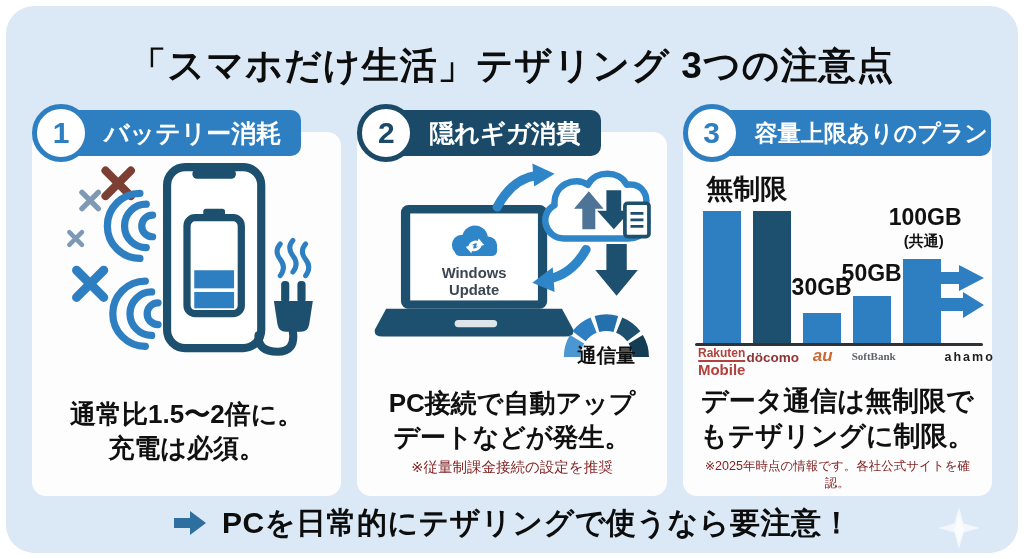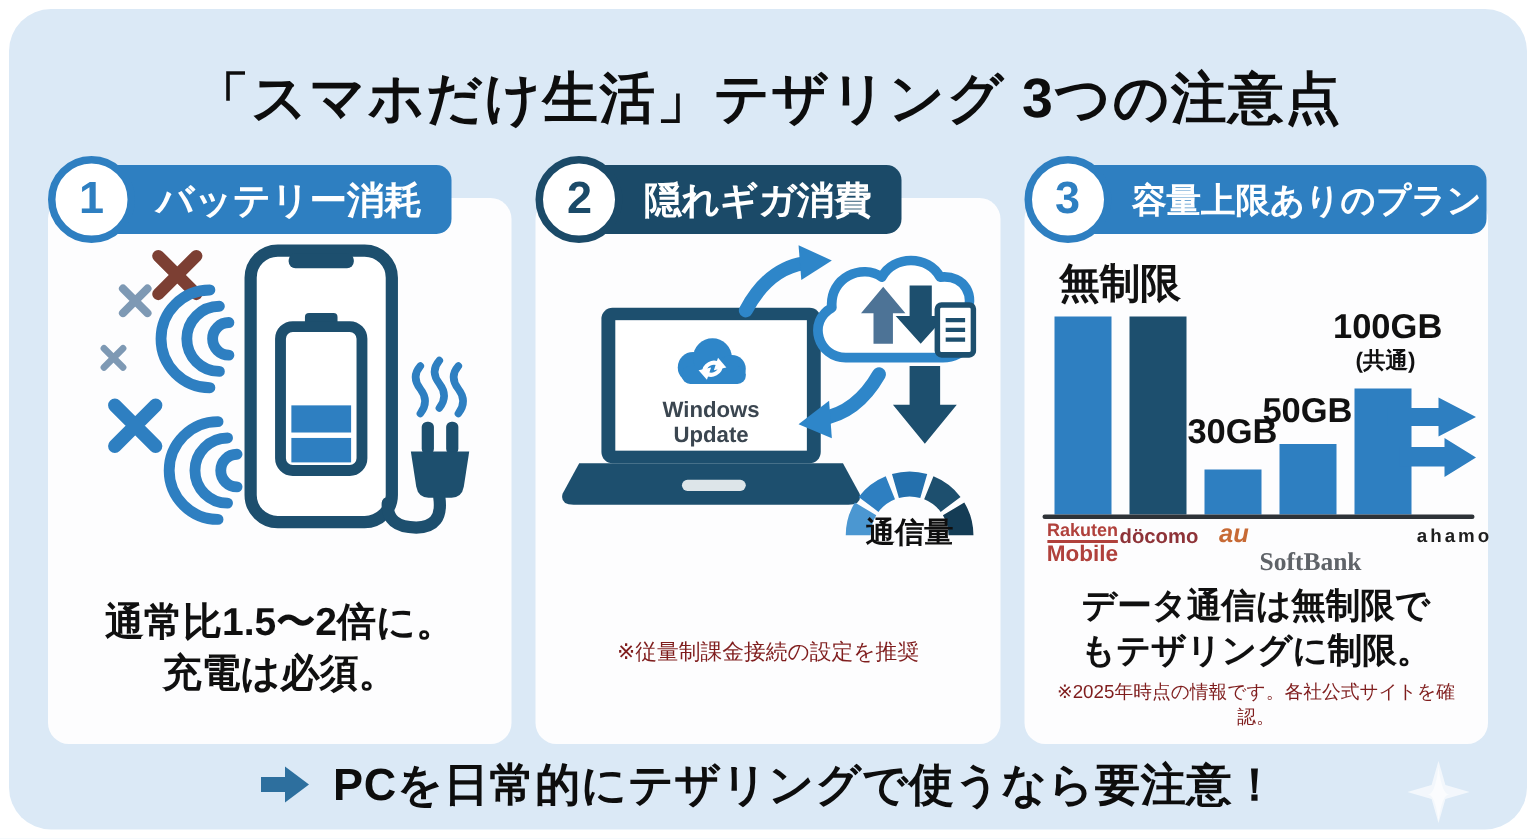--- a/index.html
+++ b/index.html
@@ -39,21 +39,21 @@
   .lbl-100{left:196px;width:70px;top:50px;font-size:23px;font-weight:900;}
   .lbl-kyo{left:196px;width:70px;top:77px;font-size:15px;font-weight:700;}
   .chart-arrows{position:absolute;left:232px;top:108px;width:60px;height:56px;}
   .logos{position:absolute;left:0;right:0;bottom:0;height:33px;}
   .logo{position:absolute;transform:translateX(-50%);text-align:center;line-height:1.05;white-space:nowrap;}
   .logo-0{left:29px;font-size:12px;font-weight:800;}
   .logo-0 .l1{border-bottom:2px solid currentColor;display:inline-block;}
   .logo-0 .l2{font-weight:700;font-size:15px;display:block;}
   .logo-1{left:80px;top:4px;font-size:13.5px;font-weight:800;}
   .logo-2{left:130px;top:0;font-size:17px;font-weight:800;font-style:italic;}
-  .logo-3{left:181px;top:19px;font-size:17px;font-weight:600;font-family:"Liberation Serif","DejaVu Serif",serif;}
+  .logo-3{left:181px;top:4px;font-size:11px;font-weight:600;font-family:"Liberation Serif","DejaVu Serif",serif;}
   .logo-4{left:233px;top:4px;font-size:12.5px;font-weight:800;letter-spacing:2px;margin-left:44px;}
   
   .footer{height:54px;display:flex;align-items:center;justify-content:center;gap:14px;}
   .footer-text{font-size:30px;font-weight:900;color:#0d0d0d;letter-spacing:0.5px;}
   .sparkle{position:absolute;right:36px;bottom:2px;width:46px;height:46px;opacity:.9;}
 </style>
 </head>
 <body>
 
 <div class="card">
@@ -181,20 +181,24 @@
               <path d="M206 216 A46 46 0 0 1 212.6 192.3 L228 201.6 A28 28 0 0 0 224 216 Z" fill="#4b97d1"></path>
               <path d="M215.3 188.3 A46 46 0 0 1 234.8 173.4 L241.5 190 A28 28 0 0 0 229.6 199.1 Z" fill="#2e7fc1"></path>
               <path d="M239.3 171.8 A46 46 0 0 1 264.7 171.8 L259.7 189.1 A28 28 0 0 0 244.3 189.1 Z" fill="#2470ad"></path>
               <path d="M269.2 173.4 A46 46 0 0 1 288.7 188.3 L274.4 199.1 A28 28 0 0 0 262.5 190 Z" fill="#1d4f6e"></path>
               <path d="M291.4 192.3 A46 46 0 0 1 298 216 L280 216 A28 28 0 0 0 276 201.6 Z" fill="#143c55"></path>
             </g>
             <text x="252" y="221" text-anchor="middle" font-size="21" font-weight="bold" fill="#0f0f0f">通信量</text>
           </svg>
         </div>
         <div class="text-wrap">
+          <p class="main-text">
+            <span>PC接続で自動アップ</span><br>
+            <span>デートなどが発生。</span>
+          </p>
           <p class="note" style="font-size:14.5px">※従量制課金接続の設定を推奨</p>
         </div>
       </div>
     </section>
 
     <section class="panel theme-blue">
       <div class="panel-header">
         <div class="num-circle">3</div>
         <div class="pill" style="font-size:23px">容量上限ありのプラン</div>
       </div>
@@ -220,21 +224,21 @@
               <span class="l1">Rakuten</span>
               <span class="l2">Mobile</span>
             </span>
             <span class="logo logo-1" style="color: rgb(142, 51, 56);">döcomo</span>
             <span class="logo logo-2" style="color: rgb(199, 106, 53);">au</span>
             <span class="logo logo-3" style="color: rgb(95, 99, 104);">SoftBank</span>
             <span class="logo logo-4" style="color: rgb(31, 31, 31);">ahamo</span>
           </div>
         </div>
         <div class="text-wrap">
-          <p class="main-text" style="font-size:23px">
+          <p class="main-text" style="font-size:27px">
             <span>データ通信は無制限で</span><br>
             <span>もテザリングに制限。</span>
           </p>
           <p class="note">※2025年時点の情報です。各社公式サイトを確認。</p>
         </div>
       </div>
     </section>
 
   </div>
 

